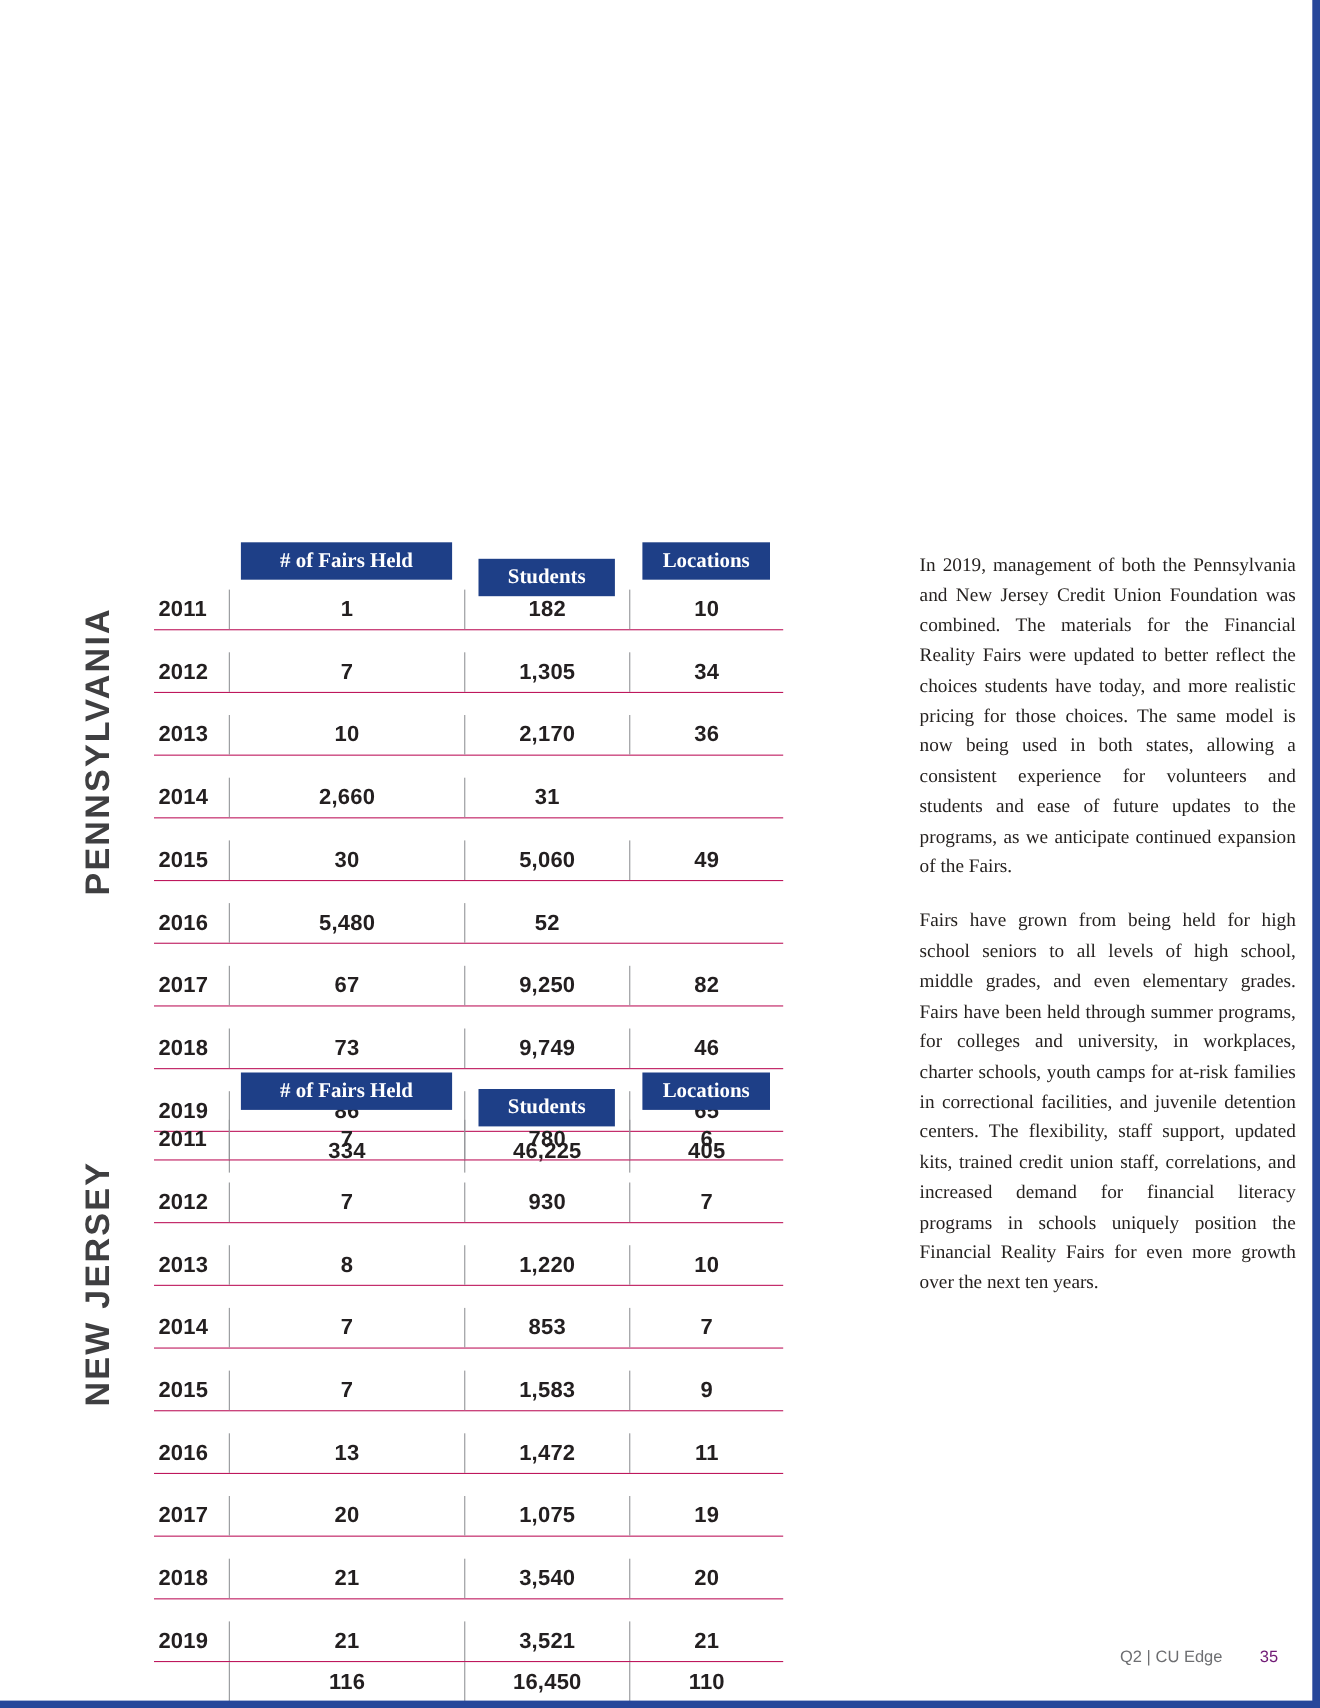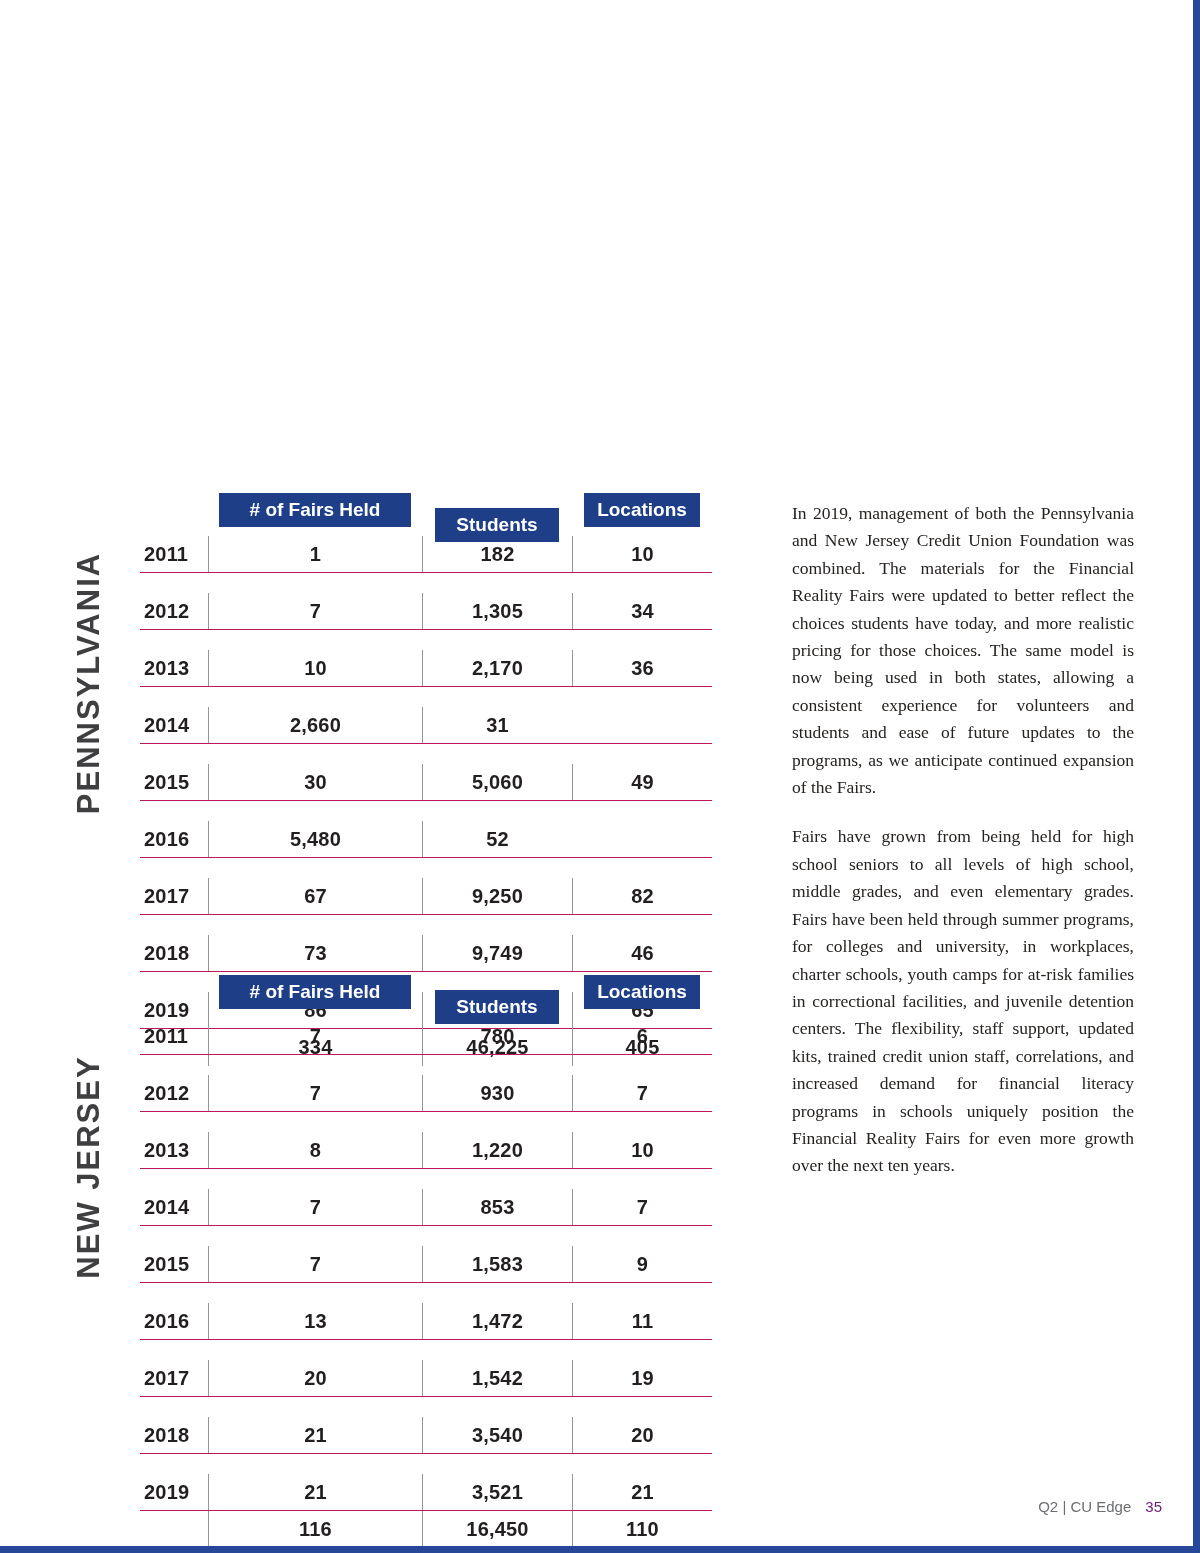--- a/index.html
+++ b/index.html
@@ -33,21 +33,21 @@
   
   .table-wrap { position: absolute; left: 140px; width: 572px; }
   #table-pa { top: 478px; }
   #table-nj { top: 960px; }
 
   .trow {
     display: grid;
     grid-template-columns: 68px 214px 150px 140px;
     height: 37px;
   }
-  .hdr-row { height: 38px; }
+  .hdr-row { height: 38px; font-family: Liberation Serif, serif; }
   .header-cell { display: flex; align-items: center; justify-content: center; }
   .header-box {
     background: #1e3f87;
     color: #ffffff;
     font-weight: 700;
     font-size: 19px;
     height: 34px;
     display: flex;
     align-items: center;
     justify-content: center;
@@ -66,39 +66,39 @@
     letter-spacing: 0.2px;
   }
   .ycell { justify-content: flex-start; padding-left: 4px; }
   .vcell { border-left: 1px solid #939598; }
   .trow.data { border-bottom: 1px solid #be185d; margin-top: 20px; }
   .trow.total { border-bottom: none; }
 
   
   .article {
     position: absolute;
-    left: 792px;
+    left: 836px;
     top: 500px;
     width: 342px;
     font-family: "Liberation Serif", serif;
     font-size: 17.5px;
     line-height: 27.4px;
     color: #262220;
     text-align: justify;
   }
   .article p + p { margin-top: 22px; }
 
   
   .footer {
     position: absolute;
     top: 1498px;
     right: 38px;
     display: flex;
     align-items: flex-end;
-    gap: 14px;
+    gap: 34px;
     font-size: 15px;
     color: #6d6e71;
   }
   .footer .pagenum { color: #701a75; }
 </style>
 </head>
 <body>
 
 <div class="page">
 
@@ -227,21 +227,21 @@
         </div>
         <div class="trow data">
           <div class="cell ycell">2016</div>
           <div class="cell vcell">13</div>
           <div class="cell vcell">1,472</div>
           <div class="cell vcell">11</div>
         </div>
         <div class="trow data">
           <div class="cell ycell">2017</div>
           <div class="cell vcell">20</div>
-          <div class="cell vcell">1,542</div>
+          <div class="cell vcell">1,075</div>
           <div class="cell vcell">19</div>
         </div>
         <div class="trow data">
           <div class="cell ycell">2018</div>
           <div class="cell vcell">21</div>
           <div class="cell vcell">3,540</div>
           <div class="cell vcell">20</div>
         </div>
         <div class="trow data">
           <div class="cell ycell">2019</div>

